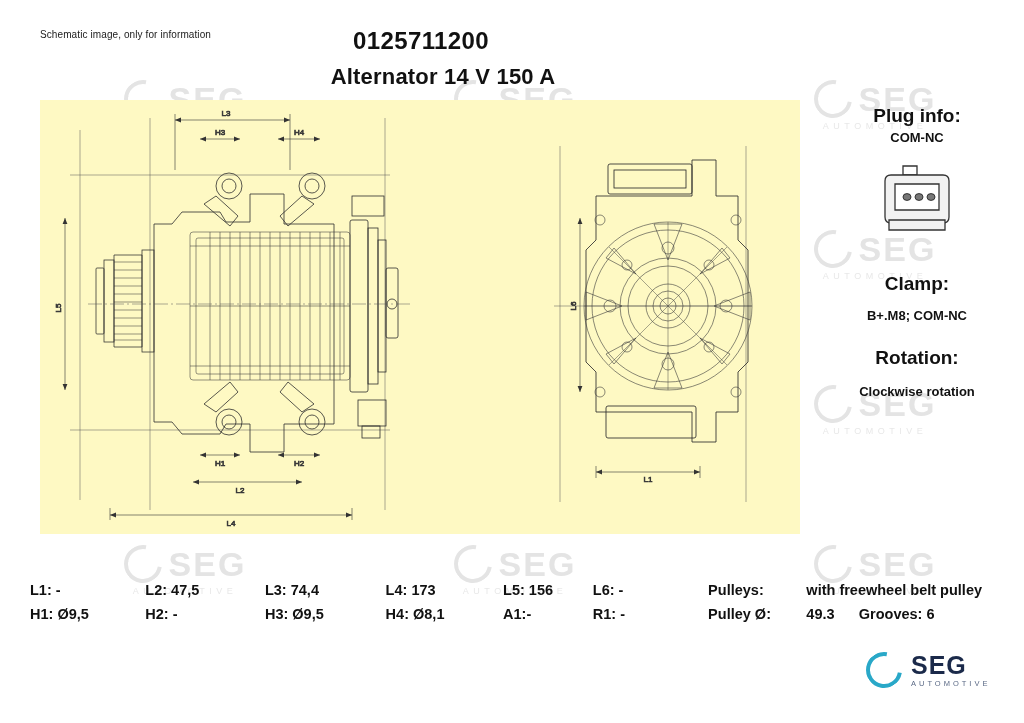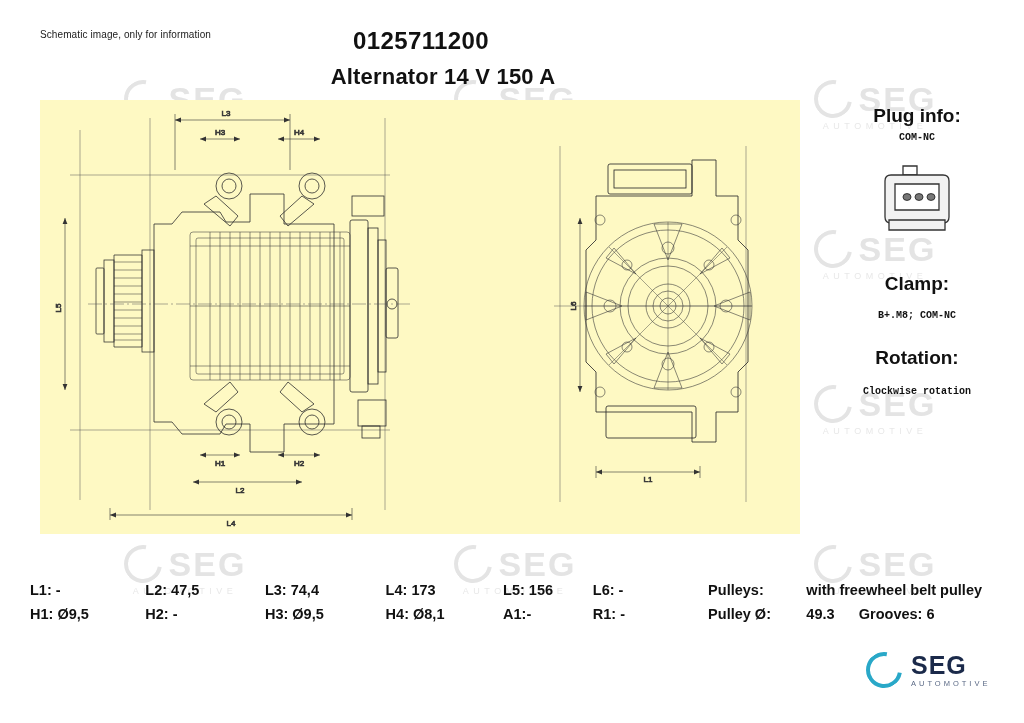--- a/index.html
+++ b/index.html
@@ -106,24 +106,23 @@
     width: 214px;
     text-align: center;
   }
   .right-col .hdr {
     font-size: 19px;
     font-weight: bold;
     margin: 0;
     line-height: 24px;
   }
   .right-col .val {
-    font-size: 10px;
+    font-size: 13px;
     font-weight: bold;
     line-height: 20px;
-    font-family: Liberation Mono, monospace;
   }
   .plug-wrap {
     margin-top: 14px;
     display: flex;
     justify-content: center;
   }
   .spacer-1 { height: 36px; }
   .spacer-2 { height: 10px; }
   .spacer-3 { height: 20px; }
   .spacer-4 { height: 12px; }

